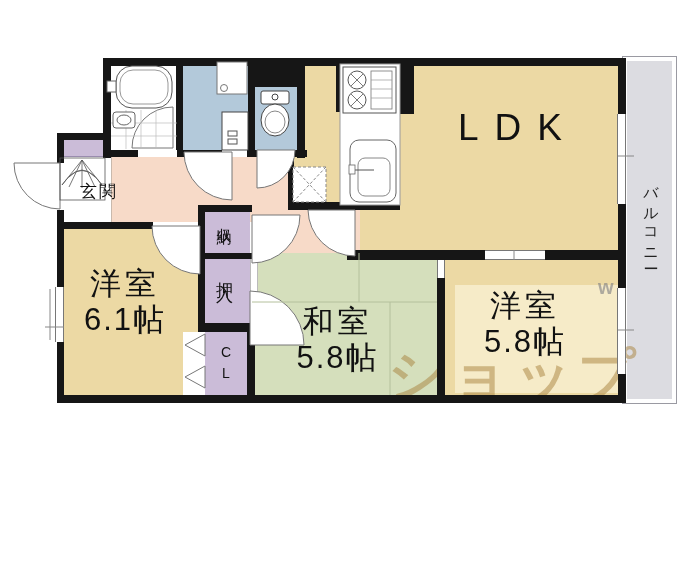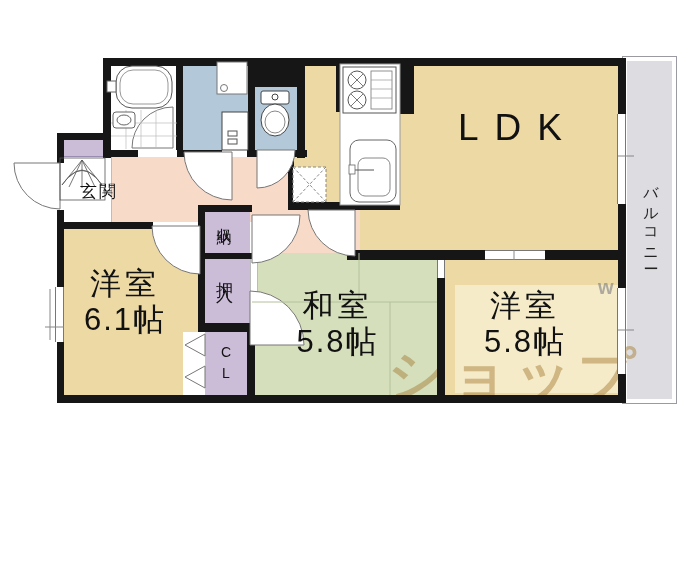--- a/index.html
+++ b/index.html
@@ -191,21 +191,21 @@
 
   <div class="lbl" style="left:398px;top:106px;width:240px;font-size:37px;line-height:44px;">
     <div style="letter-spacing:16px;">LDK</div>
   </div>
 
   <div class="lbl room-lbl" style="left:45px;top:266px;width:160px;">
     <div>洋室</div>
     <div style="letter-spacing:2px;">6.1帖</div>
   </div>
 
-  <div class="lbl room-lbl" style="left:255px;top:288px;width:165px;">
+  <div class="lbl room-lbl" style="left:255px;top:304px;width:165px;">
     <div>和室</div>
     <div style="letter-spacing:2px;">5.8帖</div>
   </div>
 
   <div class="lbl room-lbl" style="left:440px;top:288px;width:170px;">
     <div>洋室</div>
     <div style="letter-spacing:2px;">5.8帖</div>
   </div>
 
   <div class="lbl" style="left:58px;top:180px;width:48px;font-size:17px;letter-spacing:2px;margin-left:17px;">玄関</div>

